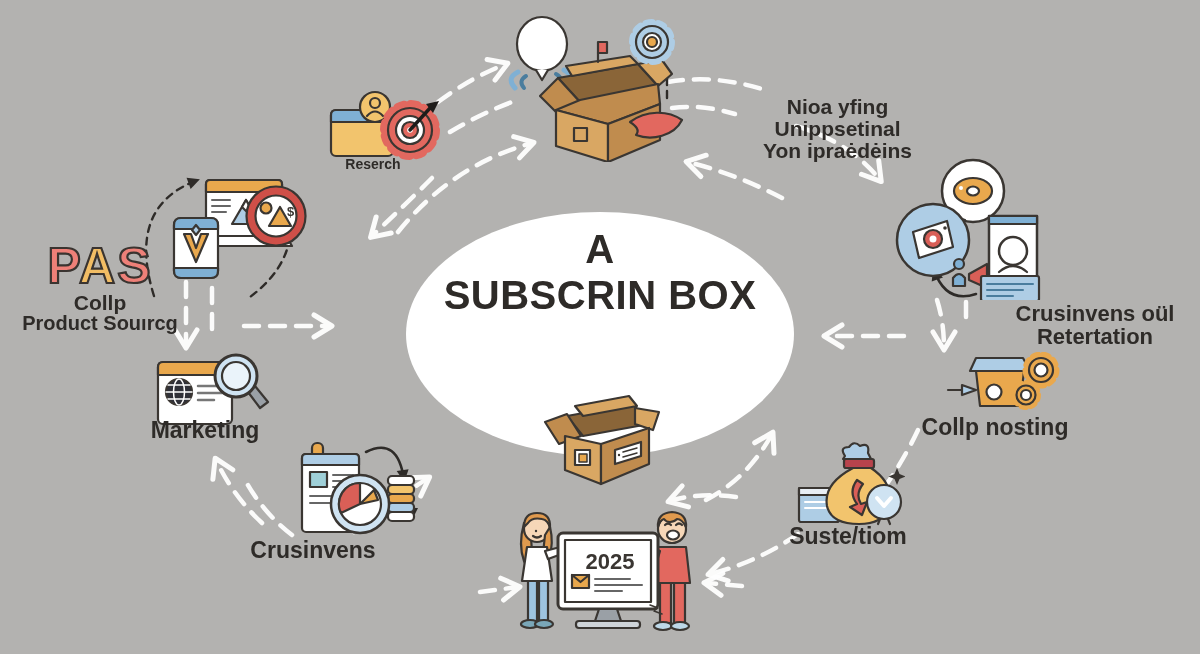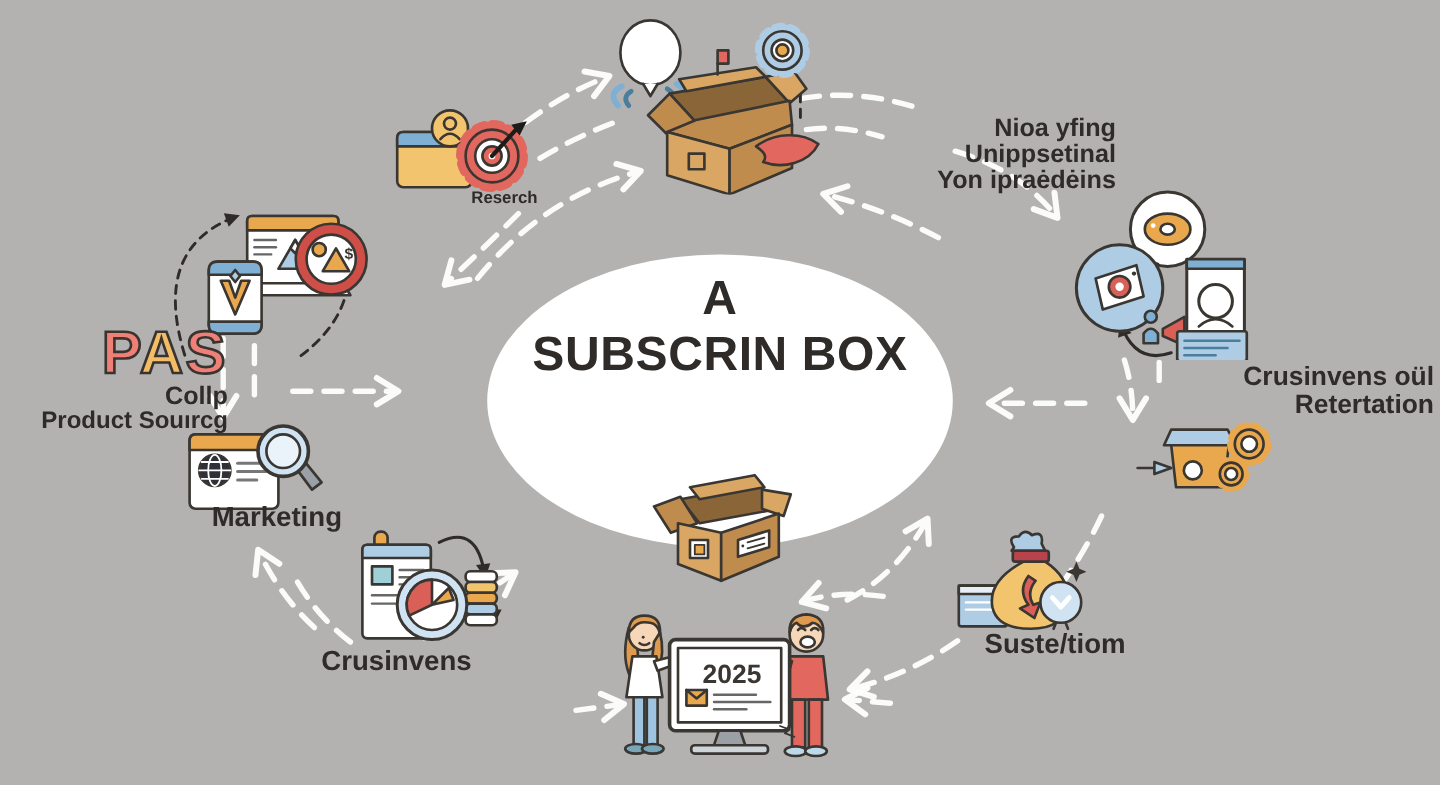--- a/index.html
+++ b/index.html
@@ -6,21 +6,21 @@
   .stage{position:relative;width:1200px;height:654px;background:#b3b2b0;overflow:hidden;
          font-family:"Liberation Sans",sans-serif;color:#2e2b28}
   .abs{position:absolute}
   .arrows{left:0;top:0;z-index:1}
   .wd{stroke:#fff;stroke-width:4.5;fill:none;stroke-dasharray:15 11;stroke-linecap:round;opacity:.95}
   .bd{stroke:#2e2b28;stroke-width:2.4;fill:none;stroke-dasharray:7 6;stroke-linecap:round}
   .bs{stroke:#2e2b28;stroke-width:2.6;fill:none;stroke-linecap:round}
   .ellipse{left:406px;top:212px;width:388px;height:244px;background:#fff;border-radius:50%;z-index:2}
   .title{left:406px;top:226px;width:388px;text-align:center;font-weight:800;font-size:40px;
          line-height:46px;letter-spacing:.5px;z-index:3}
-  .lbl{position:absolute;text-align:right;font-weight:700;z-index:4}
+  .lbl{position:absolute;text-align:center;font-weight:700;z-index:4}
   .icon{position:absolute;z-index:3}
   .icon svg{display:block}
   .pas-big{font-size:50px;line-height:52px;font-weight:800;letter-spacing:2px;
            -webkit-text-stroke:2.2px #3a3430}
   .pas-p,.pas-s{color:#ee8078}
   .pas-a{color:#f2bd64}
 </style>
 </head>
 <body>
 
@@ -159,21 +159,21 @@
         <text x="115" y="38" font-size="13" font-weight="bold" fill="#3a3632" stroke="none">$</text>
         <rect x="2" y="40" width="44" height="60" rx="7" fill="#fff"></rect>
         <path d="M2,47 q0,-7 7,-7 h30 q7,0 7,7 v4 H2 Z" fill="#7fb0d4"></path>
         <path d="M2,90 h44 v3 q0,7 -7,7 h-30 q-7,0 -7,-7 Z" fill="#7fb0d4"></path>
         <polygon points="12,56 24,84 36,56 29,56 24,70 19,56" fill="#e9a84d"></polygon>
         <polygon points="20,52 24,47 28,52 24,57" fill="#aecde5"></polygon>
       </g>
     </svg>
   </div>
 
-  <div class="lbl" style="left:10px;top:268px;width:180px">
+  <div class="lbl" style="left:10px;top:240px;width:180px">
     <div class="pas-big"><span class="pas-p">P</span><span class="pas-a">A</span><span class="pas-s">S</span></div>
     <div style="font-size:21px;line-height:21px">Collp</div>
     <div style="font-size:20px;line-height:20px">Product Souırcg</div>
   </div>
 
   <div class="icon" style="left:156px;top:350px">
     <svg width="114" height="80" viewBox="0 0 114 80">
       <g stroke="#3a3632" stroke-width="2.2" stroke-linejoin="round" stroke-linecap="round" fill="none">
         <rect x="2" y="12" width="74" height="62" rx="5" fill="#fff"></rect>
         <path d="M2,17 q0,-5 5,-5 h64 q5,0 5,5 v8 H2 Z" fill="#e9a84d"></path>
@@ -267,20 +267,21 @@
         <circle cx="48" cy="40" r="7.5" fill="#fff"></circle>
         <circle cx="95" cy="18" r="15" stroke="#e9a84d" stroke-width="7" stroke-dasharray="4.8 5.6"></circle>
         <circle cx="95" cy="18" r="12" fill="#e9a84d"></circle>
         <circle cx="95" cy="18" r="6.5" fill="#fff"></circle>
         <circle cx="80" cy="43" r="12" stroke="#e9a84d" stroke-width="6" stroke-dasharray="4.4 5"></circle>
         <circle cx="80" cy="43" r="9.5" fill="#e9a84d"></circle>
         <circle cx="80" cy="43" r="5" fill="#fff"></circle>
       </g>
     </svg>
   </div>
+  <div class="lbl" style="left:905px;top:414px;width:180px;font-size:23px">Collp nosting</div>
 
   <div class="icon" style="left:797px;top:440px">
     <svg width="108" height="90" viewBox="0 0 108 90">
       <g stroke="#3a3632" stroke-width="2.2" stroke-linejoin="round" stroke-linecap="round" fill="none">
         <rect x="2" y="48" width="40" height="34" rx="2" fill="#aecde5"></rect>
         <rect x="2" y="48" width="40" height="7" fill="#e8eef4"></rect>
         <line x1="8" y1="62" x2="30" y2="62" stroke="#fff" stroke-width="2"></line>
         <line x1="8" y1="68" x2="34" y2="68" stroke="#fff" stroke-width="2"></line>
         <path d="M56,28 Q26,44 30,66 Q34,84 62,84 Q90,84 93,62 Q95,42 74,28 Z" fill="#f2c46d"></path>
         <path d="M48,16 q-6,-9 4,-9 q5,-7 11,-1 q10,-4 8,7 l3,6 H46 Z" fill="#aecde5"></path>

